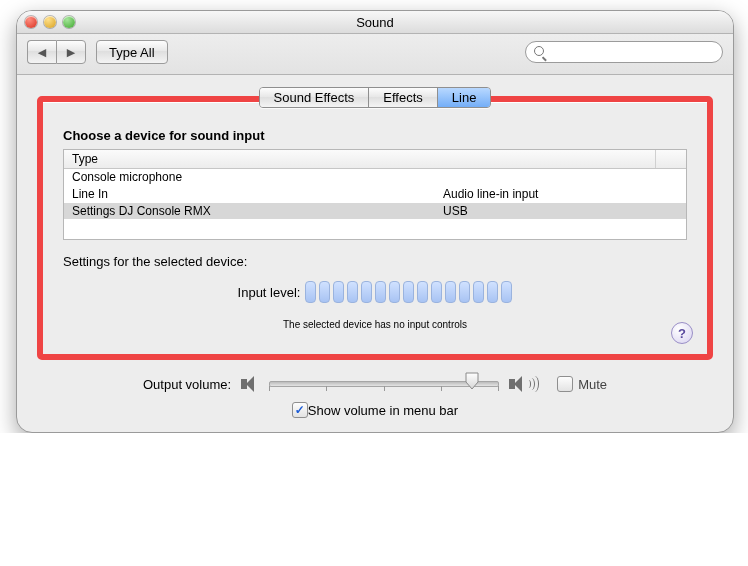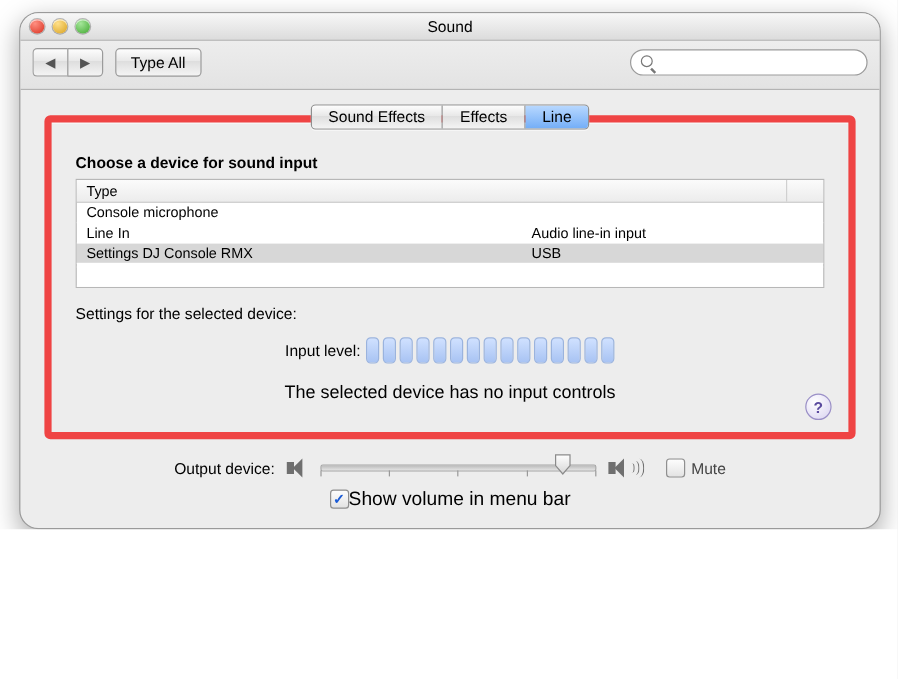--- a/index.html
+++ b/index.html
@@ -195,21 +195,21 @@
     gap: 3px;
   }
   .bar {
     width: 9px; height: 20px;
     border-radius: 4px;
     background: linear-gradient(#d0e1ff, #a8c3f3);
     border: 1px solid #9ab3de;
   }
   .noctrl {
     text-align: center;
-    font-size: 15px;
+    font-size: 10px;
     margin: 6px 0 10px 0;
   }
   .help {
     position: absolute;
     right: 14px;
     bottom: 10px;
     width: 20px; height: 20px;
     border-radius: 50%;
     background: radial-gradient(circle at 35% 30%, #fff, #d8d2f0);
     border: 1px solid #9a8fc7;
@@ -259,21 +259,21 @@
   }
   .thumb svg { display:block; }
   .mute-row { display:flex; align-items:center; gap:5px; font-size:13px; color:#444; margin-left: 6px; }
   .chk {
     width:14px; height:14px; border:1px solid #8f8f8f; border-radius:3px;
     background: linear-gradient(#fdfdfd,#e3e3e3);
     display:flex; align-items:center; justify-content:center;
     font-size:12px; color:#1a5bd6; line-height:1;
   }
   .chk.on::after { content:"✓"; font-weight:bold; }
-  .menubar-row { display:flex; align-items:flex-start; gap:0; font-size:16px; }
+  .menubar-row { display:flex; align-items:flex-end; gap:0; font-size:13px; }
 </style>
 </head>
 <body>
 
 <div class="window">
 
   <div class="titlebar">
     <div class="traffic">
       <div class="tlight red"></div>
       <div class="tlight yellow"></div>
@@ -363,21 +363,21 @@
 
       <div class="noctrl">The selected device has no input controls</div>
 
       <div class="help">
         <span>?</span>
       </div>
     </div>
 
     <div class="footer">
       <div class="vol-row">
-        <span class="vol-label">Output device:</span>
+        <span class="vol-label">Output volume:</span>
         <span class="spk"></span>
         <div class="slider-wrap">
           <div class="track"></div>
           <div class="ticks">
             <span class="tick"></span>
               <span class="tick"></span>
               <span class="tick"></span>
               <span class="tick"></span>
               <span class="tick"></span>
           </div>

